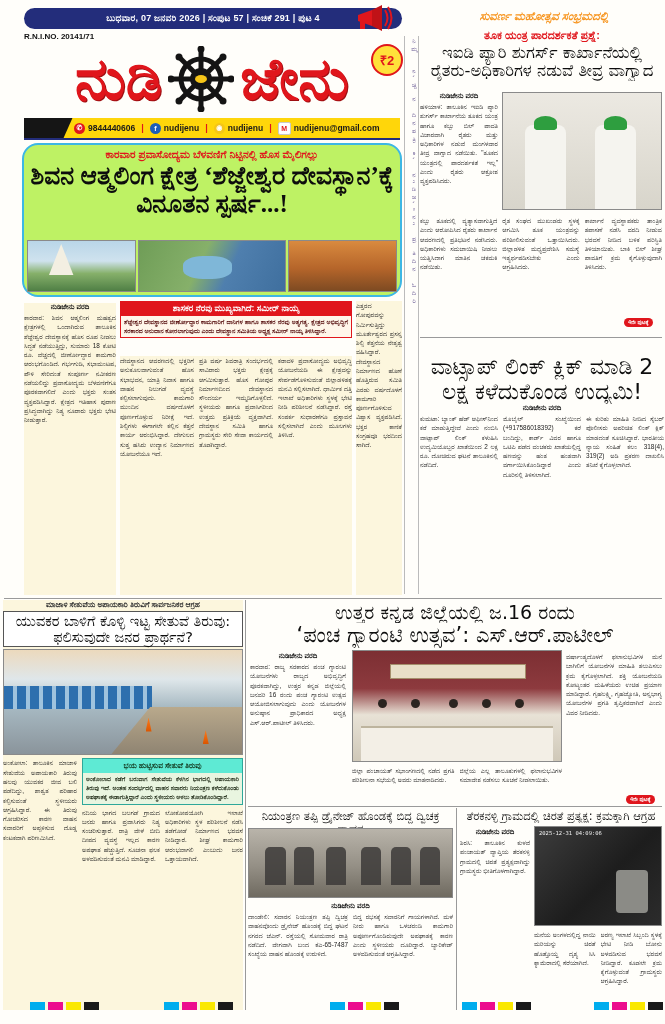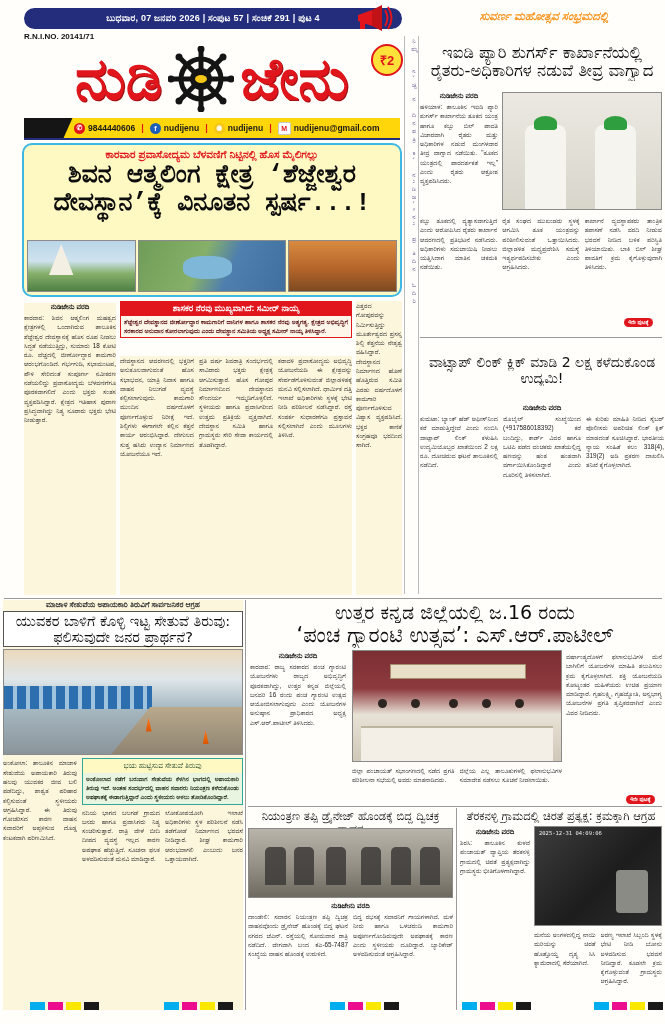--- a/index.html
+++ b/index.html
@@ -27,24 +27,24 @@
   .c-item{display:flex;align-items:center;gap:3px;font-size:8.5px;font-weight:bold;color:#1a1a1a;}
   .c-sep{color:#e0161c;font-weight:bold;font-size:9px;}
   .ic{width:11px;height:11px;border-radius:50%;display:flex;align-items:center;justify-content:center;
       color:#fff;font-size:7px;font-weight:bold;flex:none;}
   .ic-phone{background:#e0161c;}
   .ic-fb{background:#1d5eb8;}
   .ic-koo{background:#f5c518;color:#fff;}
   .ic-mail{background:#fff;color:#e0161c;border-radius:2px;border:1px solid #c9c9c9;}
   
   .leadbox{position:absolute;left:22px;top:143px;width:380px;height:154px;border:2.5px solid #3db7e4;
-           border-radius:10px;background:#fef9c3;box-sizing:border-box;}
+           border-radius:16px;background:#bef264;box-sizing:border-box;}
   .lead-kicker{margin-top:3px;text-align:center;color:#e0161c;font-size:10.5px;font-weight:bold;}
   .lead-head{text-align:center;color:#0d0d0d;font-size:25px;font-weight:900;line-height:1.1;
-             padding:1px 6px 0 6px;font-family:Liberation Mono, monospace;}
+             padding:1px 6px 0 6px;font-family:Liberation Serif, serif;}
   .lead-photos{position:absolute;left:3px;right:3px;bottom:3px;height:52px;display:flex;gap:2px;}
   
   .photo{position:relative;overflow:hidden;border:1px solid #8a8a8a;box-sizing:border-box;}
   .ph-temple{background:linear-gradient(180deg,#b9d6e8 0%,#cfe2ee 40%,#86b06a 65%,#4f7f45 100%);}
   .temple-tower{position:absolute;left:16%;top:6%;width:30%;height:62%;background:#f3efe2;
                 clip-path:polygon(50% 0,88% 100%,12% 100%);}
   .ph-aerial{background:linear-gradient(115deg,#6f9d57 0%,#86b06a 42%,#4f7fae 62%,#3f6f9e 100%);}
   .pond{position:absolute;left:30%;top:30%;width:34%;height:45%;background:#7fb7d8;border-radius:40%;}
   .ph-saffron{background:linear-gradient(180deg,#d98a3f 0%,#b5652a 55%,#7d4a22 100%);}
   .ph-factory{background:linear-gradient(180deg,#ece9e2 0%,#d8d5cb 100%);}
@@ -79,21 +79,21 @@
             border-radius:5px;padding:1px 4px;}
   .hline{position:absolute;height:0;border-top:1px solid #9a9a9a;}
   .vline{position:absolute;width:0;border-left:1px solid #9a9a9a;}
   
   .quote-title{background:#e0161c;color:#fff;font-size:8.5px;font-weight:bold;text-align:center;
                padding:2px 0;}
   .quote-body{border:1.5px solid #e0161c;border-top:none;background:#fff6ea;color:#5a1414;
               font-size:6.2px;font-weight:bold;line-height:1.4;text-align:justify;padding:2px 3px;}
   
   .bbox{background:#e9f5e0;border:1.5px solid #2fa89a;}
-  .bbox-title{background:#fef9c3;color:#143c22;font-size:7.5px;font-weight:normal;text-align:center;padding:2px 0;}
+  .bbox-title{background:#5eead4;color:#143c22;font-size:7.5px;font-weight:bold;text-align:center;padding:2px 0;}
   .bbox-text{font-size:6px;font-weight:bold;color:#27331f;line-height:1.45;text-align:justify;padding:2px 3px;}
   
   .vstrip{position:absolute;left:404px;top:36px;width:15px;height:558px;writing-mode:vertical-rl;
           text-orientation:upright;font-size:6px;color:#5a4a8a;letter-spacing:2px;overflow:hidden;
           border-left:1px solid #bbb;border-right:1px solid #bbb;padding:2px 1px;box-sizing:border-box;}
   
   .regs{position:absolute;top:1002px;height:8px;display:flex;gap:3px;}
   .regs span{width:15px;height:8px;display:block;}
   .tint{background:#fcf6dd;}
 </style>
@@ -191,20 +191,21 @@
   </div>
 
   <div class="abs colflex tint" style="left:120px;top:356px;width:232px;height:239px;">
     <div class="bodytext">ದೇವಸ್ಥಾನದ ಆವರಣದಲ್ಲಿ ಭಕ್ತರಿಗೆ ಅನುಕೂಲವಾಗುವಂತೆ ಹೊಸ ಸಭಾಭವನ, ಯಾತ್ರಿ ನಿವಾಸ ಹಾಗೂ ವಾಹನ ನಿಲುಗಡೆ ವ್ಯವಸ್ಥೆ ಕಲ್ಪಿಸಲಾಗುವುದು. ಕಾಮಗಾರಿ ಮುಂದಿನ ವರ್ಷದೊಳಗೆ ಪೂರ್ಣಗೊಳ್ಳುವ ನಿರೀಕ್ಷೆ ಇದೆ. ಶಿಲ್ಪಿಗಳು ಈಗಾಗಲೇ ಕಲ್ಲಿನ ಕೆತ್ತನೆ ಕಾರ್ಯ ಆರಂಭಿಸಿದ್ದಾರೆ. ದೇಗುಲದ ಸುತ್ತ ಹಸಿರು ಉದ್ಯಾನ ನಿರ್ಮಾಣದ ಯೋಜನೆಯೂ ಇದೆ.</div>
     <div class="bodytext">ಪ್ರತಿ ವರ್ಷ ಶಿವರಾತ್ರಿ ಸಂದರ್ಭದಲ್ಲಿ ಸಾವಿರಾರು ಭಕ್ತರು ಕ್ಷೇತ್ರಕ್ಕೆ ಆಗಮಿಸುತ್ತಾರೆ. ಹೊಸ ಗೋಪುರ ನಿರ್ಮಾಣದಿಂದ ದೇವಸ್ಥಾನದ ಸೌಂದರ್ಯ ಇಮ್ಮಡಿಗೊಳ್ಳಲಿದೆ. ಸ್ಥಳೀಯರು ಹಾಗೂ ಪ್ರವಾಸಿಗರಿಂದ ಉತ್ತಮ ಪ್ರತಿಕ್ರಿಯೆ ವ್ಯಕ್ತವಾಗಿದೆ. ದೇವಸ್ಥಾನ ಸಮಿತಿ ಹಾಗೂ ಗ್ರಾಮಸ್ಥರು ಸೇರಿ ಸೇವಾ ಕಾರ್ಯದಲ್ಲಿ ತೊಡಗಿದ್ದಾರೆ.</div>
     <div class="bodytext">ಕರಾವಳಿ ಪ್ರವಾಸೋದ್ಯಮ ಅಭಿವೃದ್ಧಿ ಯೋಜನೆಯಡಿ ಈ ಕ್ಷೇತ್ರವನ್ನು ಸೇರ್ಪಡೆಗೊಳಿಸುವಂತೆ ಜಿಲ್ಲಾಡಳಿತಕ್ಕೆ ಮನವಿ ಸಲ್ಲಿಸಲಾಗಿದೆ. ಧಾರ್ಮಿಕ ದತ್ತಿ ಇಲಾಖೆ ಅಧಿಕಾರಿಗಳು ಸ್ಥಳಕ್ಕೆ ಭೇಟಿ ನೀಡಿ ಪರಿಶೀಲನೆ ನಡೆಸಿದ್ದಾರೆ. ರಸ್ತೆ ಸಂಪರ್ಕ ಸುಧಾರಣೆಗೂ ಪ್ರಸ್ತಾವನೆ ಸಲ್ಲಿಸಲಾಗಿದೆ ಎಂದು ಮೂಲಗಳು ತಿಳಿಸಿವೆ.</div>
   </div>
 
   <div class="abs bodytext tint" style="left:356px;top:301px;width:46px;height:294px;">ಎತ್ತರದ ಗೋಪುರವನ್ನು ನಿರ್ಮಿಸುತ್ತಿದ್ದು ಮೂರ್ತೇಶ್ವರದ ಪ್ರಸನ್ನ ಶಿಲ್ಪಿ ಕೆತ್ತನೆಯ ನೇತೃತ್ವ ವಹಿಸಿದ್ದಾರೆ. ದೇವಸ್ಥಾನದ ನಿರ್ಮಾಣದ ಹೊಣೆ ಹೊತ್ತಿರುವ ಸಮಿತಿ ಎರಡು ವರ್ಷದೊಳಗೆ ಕಾಮಗಾರಿ ಪೂರ್ಣಗೊಳಿಸುವ ವಿಶ್ವಾಸ ವ್ಯಕ್ತಪಡಿಸಿದೆ. ಭಕ್ತರ ಕಾಣಿಕೆ ಸಂಗ್ರಹವೂ ಭರದಿಂದ ಸಾಗಿದೆ.</div>
 
+  <div class="abs kicker-red" style="left:422px;top:29px;width:240px;font-size:11px;">ತೂಕ ಯಂತ್ರ ಪಾರದರ್ಶಕತೆ ಪ್ರಶ್ನೆ:</div>
   <div class="abs headline" style="left:420px;top:44px;width:244px;font-size:16.5px;">ಇಐಡಿ ಪ್ಯಾರಿ ಶುಗರ್ಸ್ ಕಾರ್ಖಾನೆಯಲ್ಲಿ ರೈತರು-ಅಧಿಕಾರಿಗಳ ನಡುವೆ ತೀವ್ರ ವಾಗ್ವಾದ</div>
   <div class="abs" style="left:420px;top:92px;width:78px;height:120px;">
     <div class="byline">ನುಡಿಜೇನು ವರದಿ</div>
     <div class="bodytext">ಹಳಿಯಾಳ: ತಾಲೂಕಿನ ಇಐಡಿ ಪ್ಯಾರಿ ಶುಗರ್ಸ್ ಕಾರ್ಖಾನೆಯ ತೂಕದ ಯಂತ್ರ ಹಾಗೂ ಕಬ್ಬು ಬಿಲ್ ಪಾವತಿ ವಿಚಾರವಾಗಿ ರೈತರು ಮತ್ತು ಅಧಿಕಾರಿಗಳ ನಡುವೆ ಮಂಗಳವಾರ ತೀವ್ರ ವಾಗ್ವಾದ ನಡೆಯಿತು. "ತೂಕದ ಯಂತ್ರದಲ್ಲಿ ಪಾರದರ್ಶಕತೆ ಇಲ್ಲ" ಎಂದು ರೈತರು ಆಕ್ರೋಶ ವ್ಯಕ್ತಪಡಿಸಿದರು.</div>
   </div>
   <div class="abs photo ph-factory" style="left:502px;top:92px;width:160px;height:118px;">
     <div class="worker" style="left:14%;">
         <div class="helmet"></div>
       </div>
     <div class="worker" style="left:58%;">
@@ -213,21 +214,21 @@
   </div>
   <div class="abs colflex" style="left:420px;top:216px;width:242px;height:116px;">
     <div class="bodytext">ಕಬ್ಬು ತೂಕದಲ್ಲಿ ವ್ಯತ್ಯಾಸವಾಗುತ್ತಿದೆ ಎಂದು ಆರೋಪಿಸಿದ ರೈತರು ಕಾರ್ಖಾನೆ ಆವರಣದಲ್ಲಿ ಪ್ರತಿಭಟನೆ ನಡೆಸಿದರು. ಅಧಿಕಾರಿಗಳು ಸಮಜಾಯಿಷಿ ನೀಡಲು ಯತ್ನಿಸಿದಾಗ ಮಾತಿನ ಚಕಮಕಿ ನಡೆಯಿತು.</div>
     <div class="bodytext">ರೈತ ಸಂಘದ ಮುಖಂಡರು ಸ್ಥಳಕ್ಕೆ ಆಗಮಿಸಿ ತೂಕ ಯಂತ್ರವನ್ನು ಪರಿಶೀಲಿಸುವಂತೆ ಒತ್ತಾಯಿಸಿದರು. ಜಿಲ್ಲಾಡಳಿತ ಮಧ್ಯಪ್ರವೇಶಿಸಿ ಸಮಸ್ಯೆ ಇತ್ಯರ್ಥಪಡಿಸಬೇಕು ಎಂದು ಆಗ್ರಹಿಸಿದರು.</div>
     <div class="bodytext">ಕಾರ್ಖಾನೆ ವ್ಯವಸ್ಥಾಪಕರು ತಾಂತ್ರಿಕ ತಪಾಸಣೆ ನಡೆಸಿ ವರದಿ ನೀಡುವ ಭರವಸೆ ನೀಡಿದ ಬಳಿಕ ಪರಿಸ್ಥಿತಿ ತಿಳಿಯಾಯಿತು. ಬಾಕಿ ಬಿಲ್ ಶೀಘ್ರ ಪಾವತಿಗೆ ಕ್ರಮ ಕೈಗೊಳ್ಳುವುದಾಗಿ ತಿಳಿಸಿದರು.</div>
   </div>
   <span class="tag-more" style="left:624px;top:318px;">4ನೇ ಪುಟಕ್ಕೆ</span>
 
   <div class="hline" style="left:420px;top:337px;width:242px;"></div>
 
-  <div class="abs headline" style="left:420px;top:355px;width:244px;font-size:14px;">ವಾಟ್ಸಾಪ್ ಲಿಂಕ್ ಕ್ಲಿಕ್ ಮಾಡಿ 2 ಲಕ್ಷ ಕಳೆದುಕೊಂಡ ಉದ್ಯಮಿ!</div>
+  <div class="abs headline" style="left:420px;top:355px;width:244px;font-size:22px;">ವಾಟ್ಸಾಪ್ ಲಿಂಕ್ ಕ್ಲಿಕ್ ಮಾಡಿ 2 ಲಕ್ಷ ಕಳೆದುಕೊಂಡ ಉದ್ಯಮಿ!</div>
   <div class="abs" style="left:420px;top:404px;width:244px;height:191px;">
     <div class="byline">ನುಡಿಜೇನು ವರದಿ</div>
     <div class="colflex" style="height:178px;">
       <div class="bodytext">ಕುಮಟಾ: ಬ್ಯಾಂಕ್ ಹೆಡ್ ಆಫೀಸ್‌ನಿಂದ ಕರೆ ಮಾಡುತ್ತಿದ್ದೇವೆ ಎಂದು ನಂಬಿಸಿ ವಾಟ್ಸಾಪ್ ಲಿಂಕ್ ಕಳುಹಿಸಿ ಉದ್ಯಮಿಯೊಬ್ಬರ ಖಾತೆಯಿಂದ 2 ಲಕ್ಷ ರೂ. ದೋಚಿರುವ ಘಟನೆ ತಾಲೂಕಿನಲ್ಲಿ ನಡೆದಿದೆ.</div>
       <div class="bodytext">ಮೊಬೈಲ್ ಸಂಖ್ಯೆಯಿಂದ (+917586018392) ಕರೆ ಬಂದಿದ್ದು, ಕಾರ್ಡ್ ವಿವರ ಹಾಗೂ ಒಟಿಪಿ ಪಡೆದ ವಂಚಕರು ಖಾತೆಯಲ್ಲಿದ್ದ ಹಣವನ್ನು ಹಂತ ಹಂತವಾಗಿ ವರ್ಗಾಯಿಸಿಕೊಂಡಿದ್ದಾರೆ ಎಂದು ದೂರಿನಲ್ಲಿ ತಿಳಿಸಲಾಗಿದೆ.</div>
       <div class="bodytext">ಈ ಕುರಿತು ಮಾಹಿತಿ ನೀಡಿದ ಸೈಬರ್ ಪೊಲೀಸರು ಅಪರಿಚಿತ ಲಿಂಕ್ ಕ್ಲಿಕ್ ಮಾಡದಂತೆ ಸೂಚಿಸಿದ್ದಾರೆ. ಭಾರತೀಯ ನ್ಯಾಯ ಸಂಹಿತೆ ಕಲಂ 318(4), 319(2) ಅಡಿ ಪ್ರಕರಣ ದಾಖಲಿಸಿ ತನಿಖೆ ಕೈಗೊಳ್ಳಲಾಗಿದೆ.</div>
     </div>
   </div>
 
   <div class="hline" style="left:4px;top:598px;width:658px;"></div>

